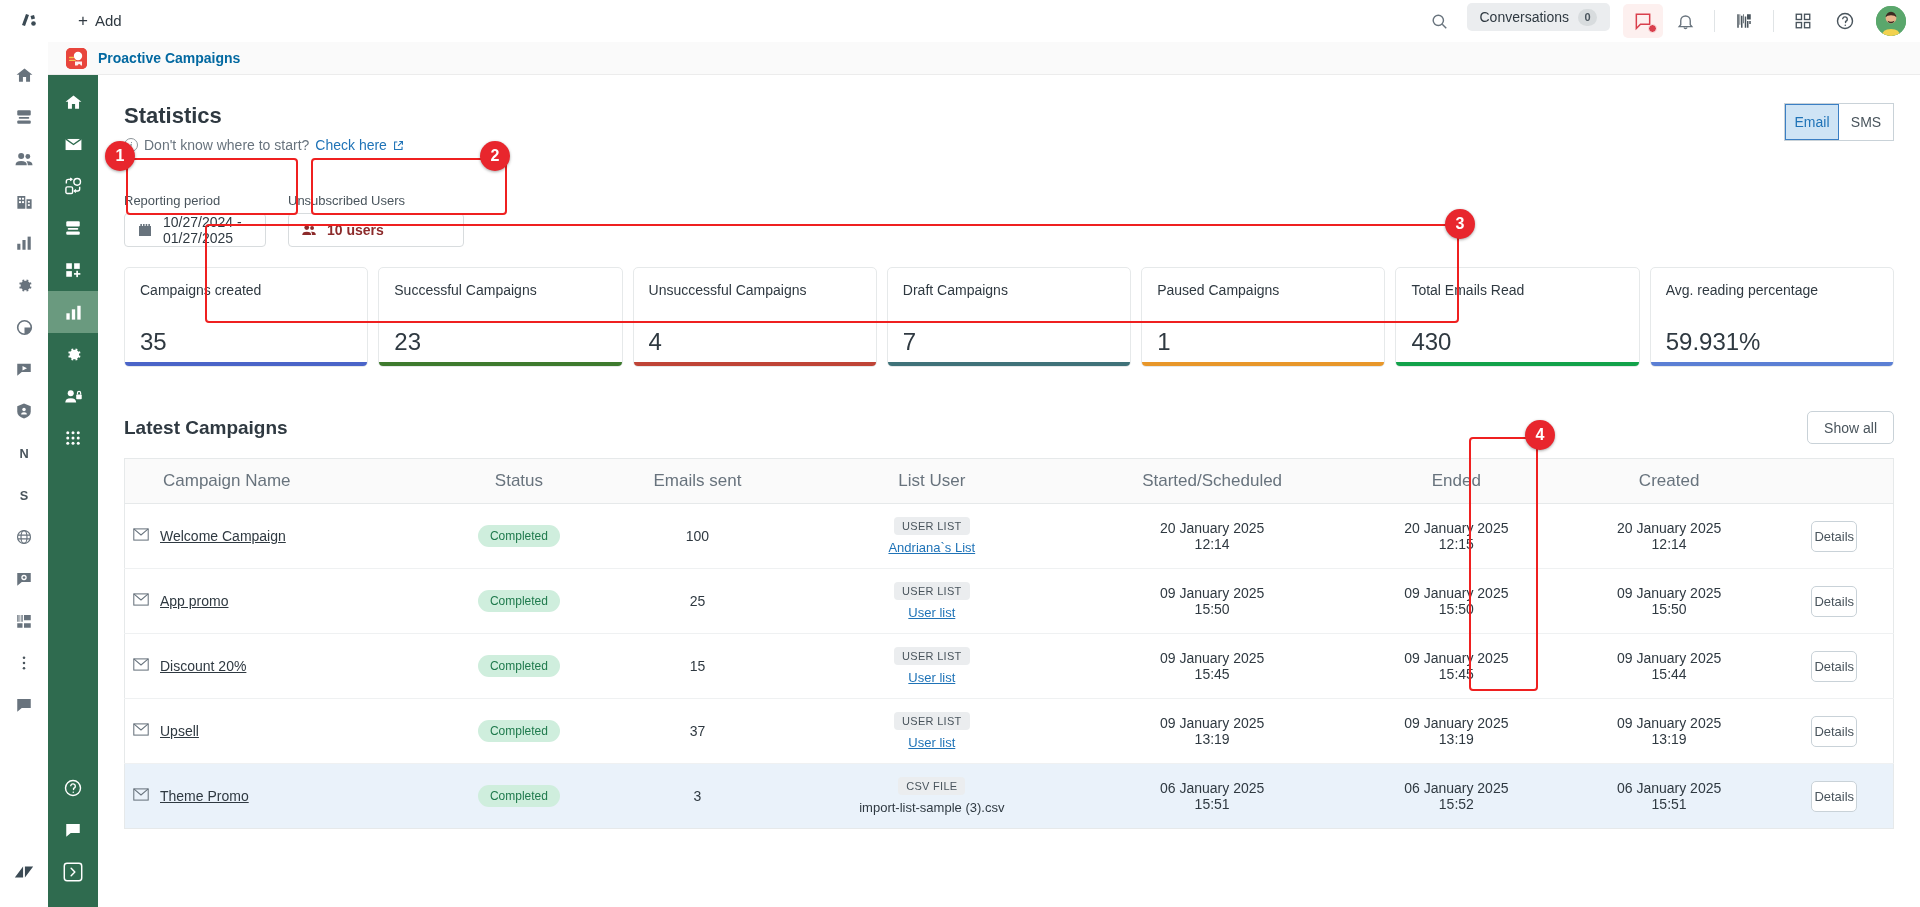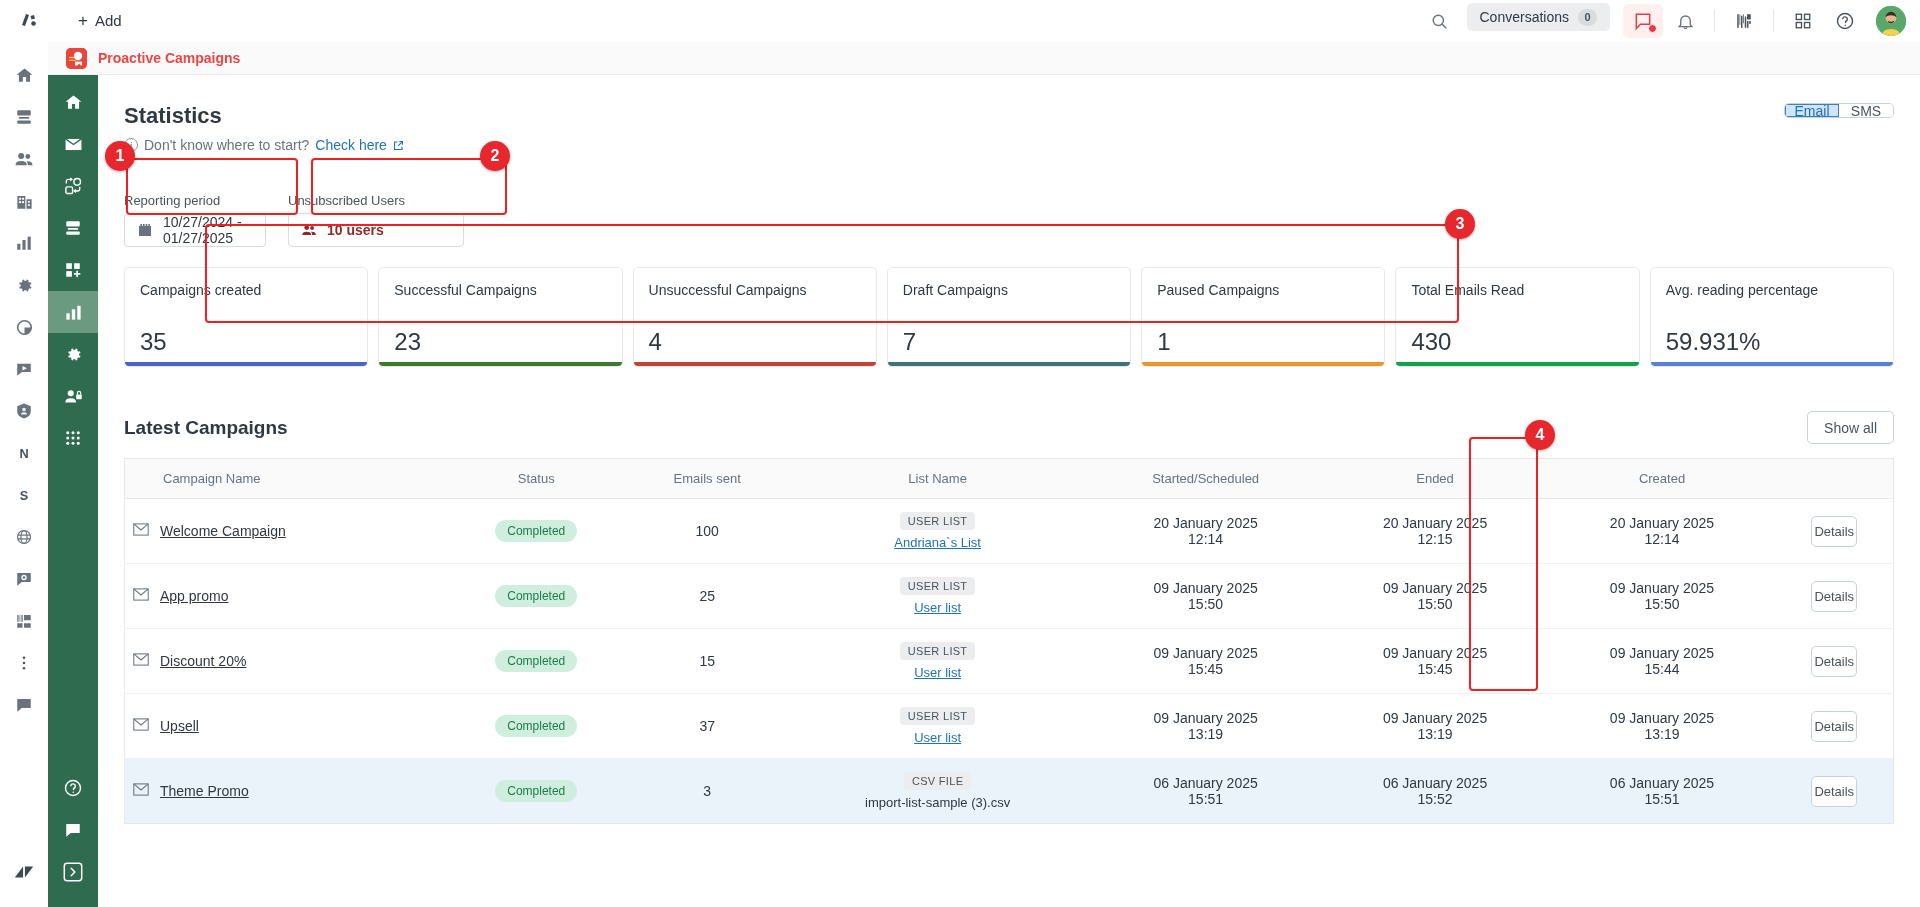--- a/index.html
+++ b/index.html
@@ -87,21 +87,21 @@
   .apphdr {
     position: absolute; left: 48px; top: 42px; width: 1872px; height: 33px;
     background: #fafafa; border-bottom: 1px solid #ececec;
     display: flex; align-items: center; padding-left: 18px; z-index: 5;
   }
   .apphdr-logo {
     width: 21px; height: 21px; border-radius: 5px;
     background: #e8453c; margin-right: 11px;
     display: flex; align-items: center; justify-content: center;
   }
-  .apphdr-title { font-size: 14px; color: #ef4444; font-weight: bold; }
+  .apphdr-title { font-size: 14px; color: #0369a1; font-weight: bold; }
 
   
   .main {
     position: absolute; left: 98px; top: 75px; width: 1822px; height: 832px;
     background: #ffffff; overflow: hidden;
   }
   .content { padding: 28px 26px 0 26px; position: relative; }
 
   .page-title { font-size: 22px; color: #2f3941; font-weight: bold; }
   .subline {
@@ -110,22 +110,22 @@
   }
   .subline a { color: #1f73b7; text-decoration: none; }
   .info-ic {
     width: 14px; height: 14px; border: 1.3px solid #8d9499; border-radius: 50%;
     font-size: 10px; color: #68737d; display: flex; align-items: center; justify-content: center;
     font-style: italic; font-family: "Liberation Serif", serif;
   }
 
   .seg-toggle {
     position: absolute; right: 26px; top: 28px;
-    display: flex; border: 1px solid #c9d2d8; border-radius: 5px; overflow: hidden;
-    height: 15px;
+    display: flex; border: 1px solid #c9d2d8; border-radius: 0; overflow: hidden;
+    height: 38px;
   }
   .seg {
     width: 54px; display: flex; align-items: center; justify-content: center;
     font-size: 14px; color: #49545c; background: #ffffff; border-right: 1px solid #c9d2d8;
   }
   .seg:last-child { border-right: none; }
   .seg.on { background: #cfe4f5; color: #1f73b7; border: 1.5px solid #3b7fc4; }
 
   
   .filters { display: flex; gap: 22px; margin-top: 40px; }
@@ -172,21 +172,21 @@
     margin-left: auto; border: 1px solid #c9d2d8; border-radius: 5px;
     background: #fff; height: 33px; padding: 0 16px;
     display: flex; align-items: center; font-size: 14px; color: #49545c;
   }
 
   table.camp {
     margin-top: 14px; width: 100%; border-collapse: collapse;
     border: 1px solid #e6e9ea; border-radius: 5px; background: #fff;
   }
   table.camp thead th {
-    background: #fafafa; font-size: 13px; color: #68737d; font-weight: normal;
+    background: #fafafa; font-size: 17px; color: #68737d; font-weight: normal;
     padding: 12px 8px; border-bottom: 1px solid #e6e9ea; text-align: center;
   }
   table.camp thead th.l { text-align: left; padding-left: 38px; }
   table.camp tbody td {
     padding: 13px 8px; border-bottom: 1px solid #eff1f2;
     font-size: 14px; color: #2f3941; text-align: center; vertical-align: middle;
   }
   table.camp tbody tr:last-child td { border-bottom: none; }
   table.camp tbody tr.hl { background: #eaf2fa; }
   td.name {
@@ -627,21 +627,21 @@
       <div class="lc-title">Latest Campaigns</div>
       <div class="show-all">Show all</div>
     </div>
 
     <table class="camp">
       <thead>
         <tr>
           <th class="l">Campaign Name</th>
           <th>Status</th>
           <th>Emails sent</th>
-          <th>List Name</th>
+          <th>List User</th>
           <th>Started/Scheduled</th>
           <th>Ended</th>
           <th>Created</th>
           <th class="col-det"></th>
         </tr>
       </thead>
       <tbody>
 
         <tr>
           <td class="name">

